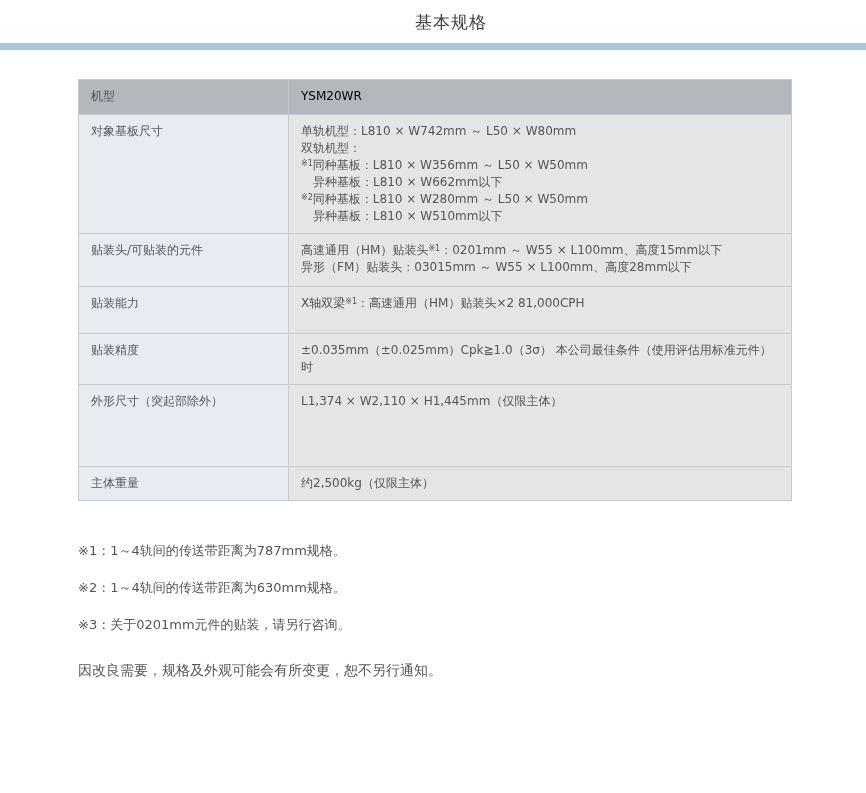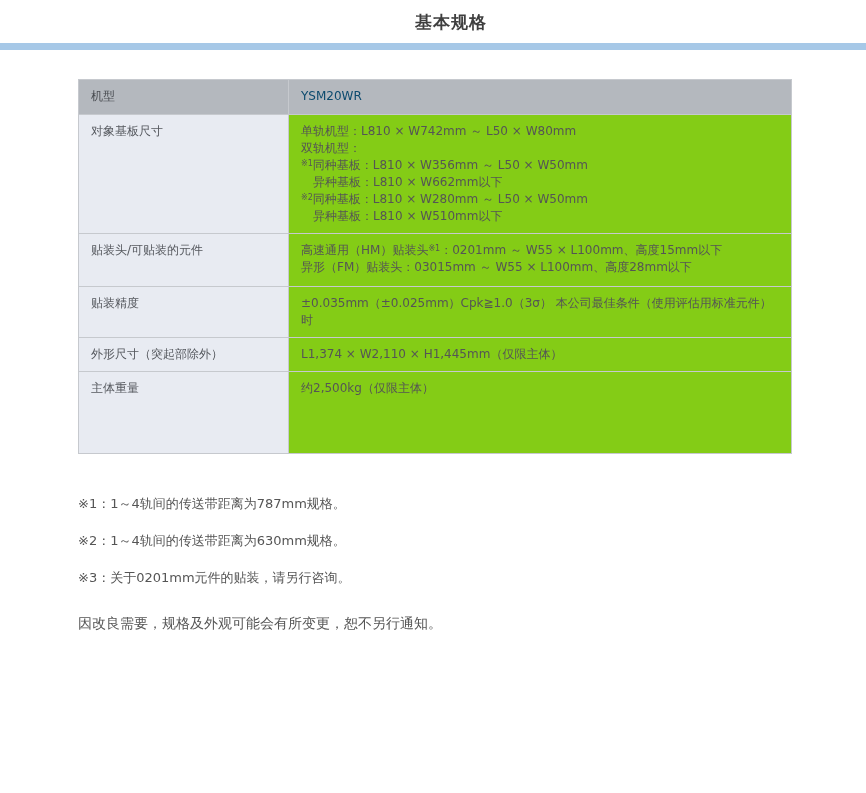--- a/index.html
+++ b/index.html
@@ -10,37 +10,37 @@
     --border-outer:#9da1a8;
     --text:#555555;
     --els-blue:#24459c;
     --semi-green:#5cb531;
   }
   *{box-sizing:border-box;margin:0;padding:0}
   html,body{width:866px;background:#fff;font-family:"DejaVu Sans",sans-serif}
   body{height:793px;overflow:hidden;color:var(--text)}
 
   .page-title{
-    text-align:center;font-size:17px;font-weight:700;color:#3f3f3f;
+    text-align:center;font-size:17px;font-weight:400;color:#3f3f3f;
     margin-top:10px;line-height:24px;letter-spacing:1px;padding-left:36px;
   }
   .blue-bar{width:866px;height:7px;background:var(--divider-blue);margin-top:9px}
 
   table.spec-table{
     margin:29px 0 0 78px;width:714px;border-collapse:collapse;table-layout:fixed;
     border:1px solid var(--border-outer);
   }
   .spec-table th,.spec-table td{
     border:1px solid var(--border);font-size:12px;font-weight:400;
     vertical-align:top;text-align:left;padding:8px 12px;line-height:17px;
   }
   .spec-table th{width:210px;background:var(--label-bg);color:#55585e}
-  .spec-table td{background:#84cc16;color:var(--text)}
+  .spec-table td{background:#e5e5e5;color:var(--text)}
   .spec-table tr.header-row th{background:var(--header-bg);color:#4a4d52}
-  .spec-table tr.header-row td{background:var(--header-bg);color:#0c4a6e}
+  .spec-table tr.header-row td{background:var(--header-bg);color:#000000}
   #spec-body tr:nth-child(1){height:35px}
   #spec-body tr:nth-child(2){height:112px}
   #spec-body tr:nth-child(3){height:53px}
   #spec-body tr:nth-child(4){height:47px}
   #spec-body tr:nth-child(5){height:33px}
   #spec-body tr:nth-child(6){height:82px}
   #spec-body tr:nth-child(7),#spec-body tr:nth-child(8),
   #spec-body tr:nth-child(9),#spec-body tr:nth-child(10){height:34px}
   .cell-line{white-space:pre-wrap}
   .sup{font-size:8px;vertical-align:top;position:relative;top:-2px}
@@ -73,20 +73,26 @@
         </td>
       </tr>
       <tr>
         <th>贴装头/可贴装的元件</th>
         <td>
           <div class="cell-line"><span>高速通用（HM）贴装头</span><span class="sup">※1</span><span>：0201mm ～ W55 × L100mm、高度15mm以下</span></div>
           <div class="cell-line"><span>异形（FM）贴装头：03015mm ～ W55 × L100mm、高度28mm以下</span></div>
         </td>
       </tr>
       <tr>
+        <th>贴装能力</th>
+        <td>
+          <div class="cell-line"><span>X轴双梁</span><span class="sup">※1</span><span>：高速通用（HM）贴装头×2 81,000CPH</span></div>
+        </td>
+      </tr>
+      <tr>
         <th>贴装精度</th>
         <td>
           <div class="cell-line"><span>±0.035mm（±0.025mm）Cpk≧1.0（3σ） 本公司最佳条件（使用评估用标准元件）时</span></div>
         </td>
       </tr>
       <tr>
         <th>外形尺寸（突起部除外）</th>
         <td>
           <div class="cell-line"><span>L1,374 × W2,110 × H1,445mm（仅限主体）</span></div>
         </td>

